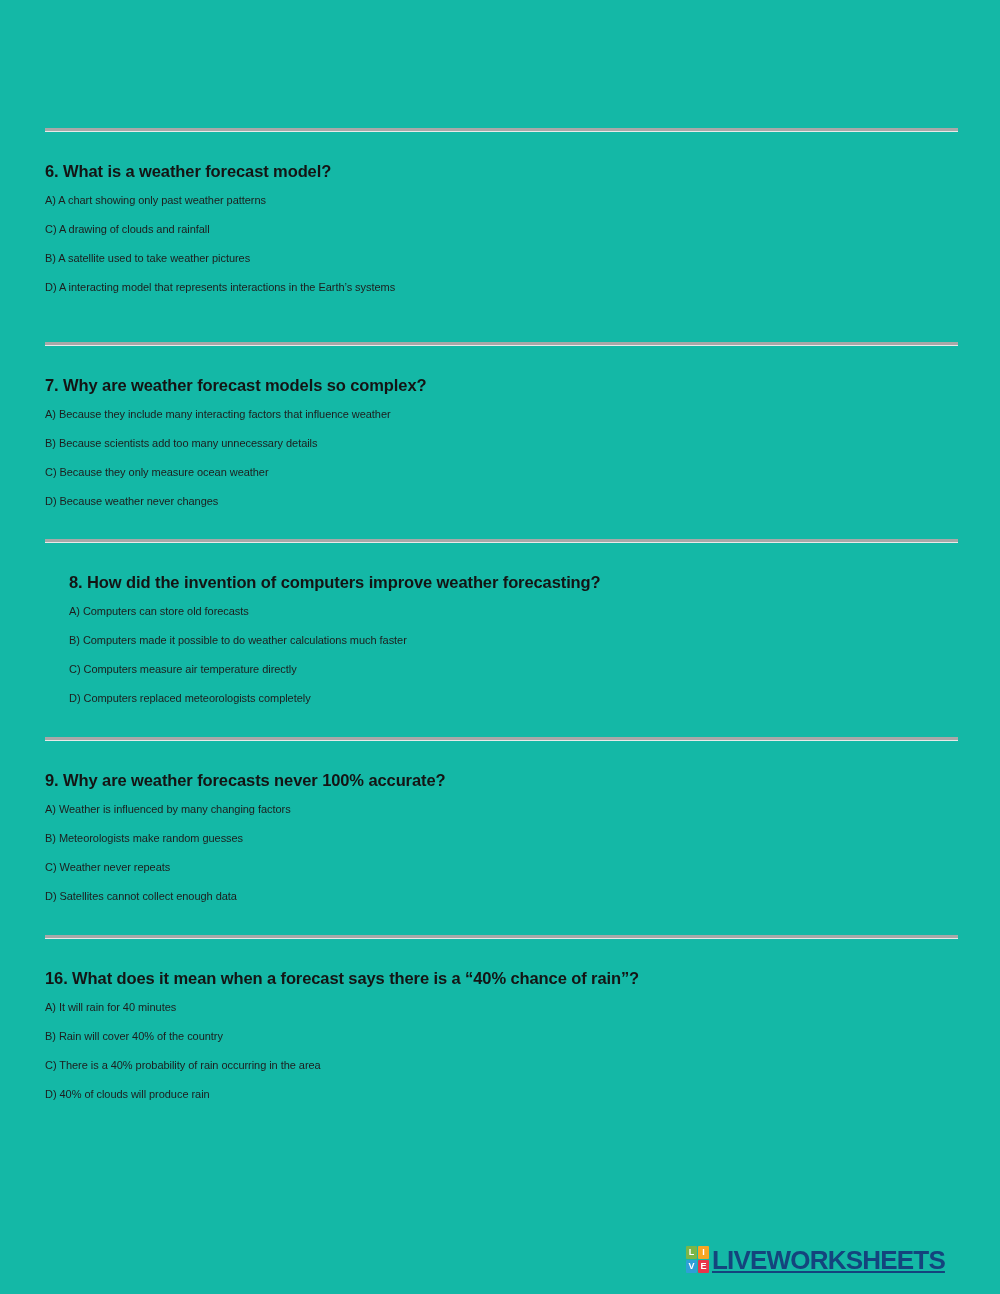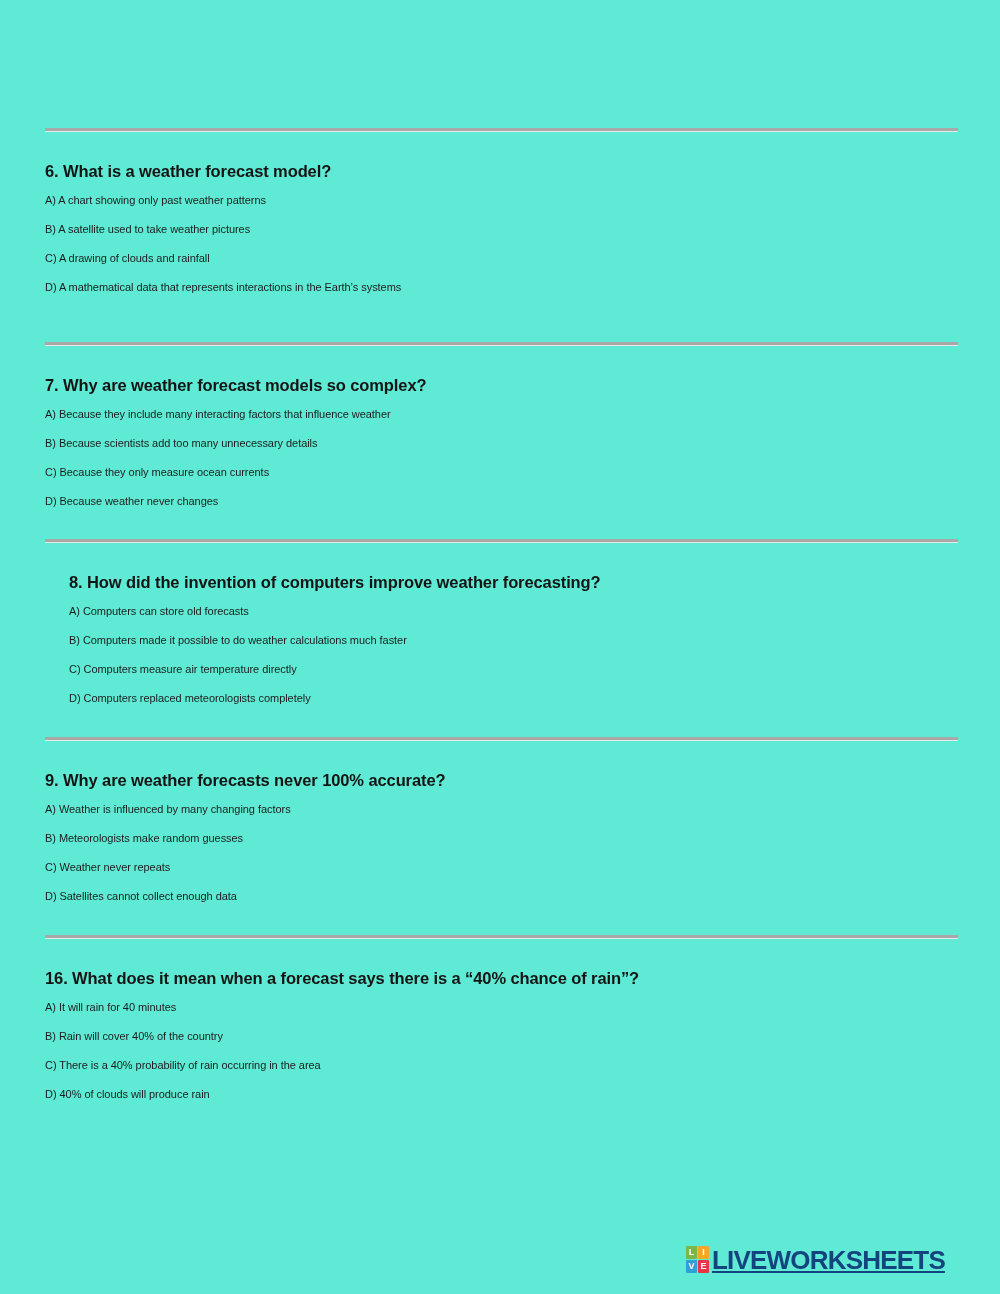--- a/index.html
+++ b/index.html
@@ -14,21 +14,21 @@
     position: relative;
     font-family: "Liberation Sans", sans-serif;
     overflow: hidden;
   }
 
   .page {
     position: absolute;
     left: 0; top: 0;
     width: 1000px;
     height: 1294px;
-    background: #5eead4;
+    background: #14b8a6;
   }
 
   .content {
     position: absolute;
     left: 45px;
     top: 128px;
     width: 915px;
   }
 
   .divider {
@@ -113,31 +113,31 @@
 <body>
 
 <div class="page">
 
   <div class="content">
 
     <hr class="divider">
     <div class="qblock gap-a">
       <div class="question-text">6. What is a weather forecast model?</div>
       <div class="option-row">A) A chart showing only past weather patterns</div>
+      <div class="option-row">C) A drawing of clouds and rainfall</div>
       <div class="option-row">B) A satellite used to take weather pictures</div>
-      <div class="option-row">C) A drawing of clouds and rainfall</div>
-      <div class="option-row">D) A mathematical data that represents interactions in the Earth’s systems</div>
+      <div class="option-row">D) A interacting model that represents interactions in the Earth’s systems</div>
     </div>
 
     <hr class="divider">
     <div class="qblock gap-b">
       <div class="question-text">7. Why are weather forecast models so complex?</div>
       <div class="option-row">A) Because they include many interacting factors that influence weather</div>
       <div class="option-row">B) Because scientists add too many unnecessary details</div>
-      <div class="option-row">C) Because they only measure ocean currents</div>
+      <div class="option-row">C) Because they only measure ocean weather</div>
       <div class="option-row">D) Because weather never changes</div>
     </div>
 
     <hr class="divider">
     <div class="qblock gap-c">
       <div class="question-text">8. How did the invention of computers improve weather forecasting?</div>
       <div class="option-row">A) Computers can store old forecasts</div>
       <div class="option-row">B) Computers made it possible to do weather calculations much faster</div>
       <div class="option-row">C) Computers measure air temperature directly</div>
       <div class="option-row">D) Computers replaced meteorologists completely</div>

